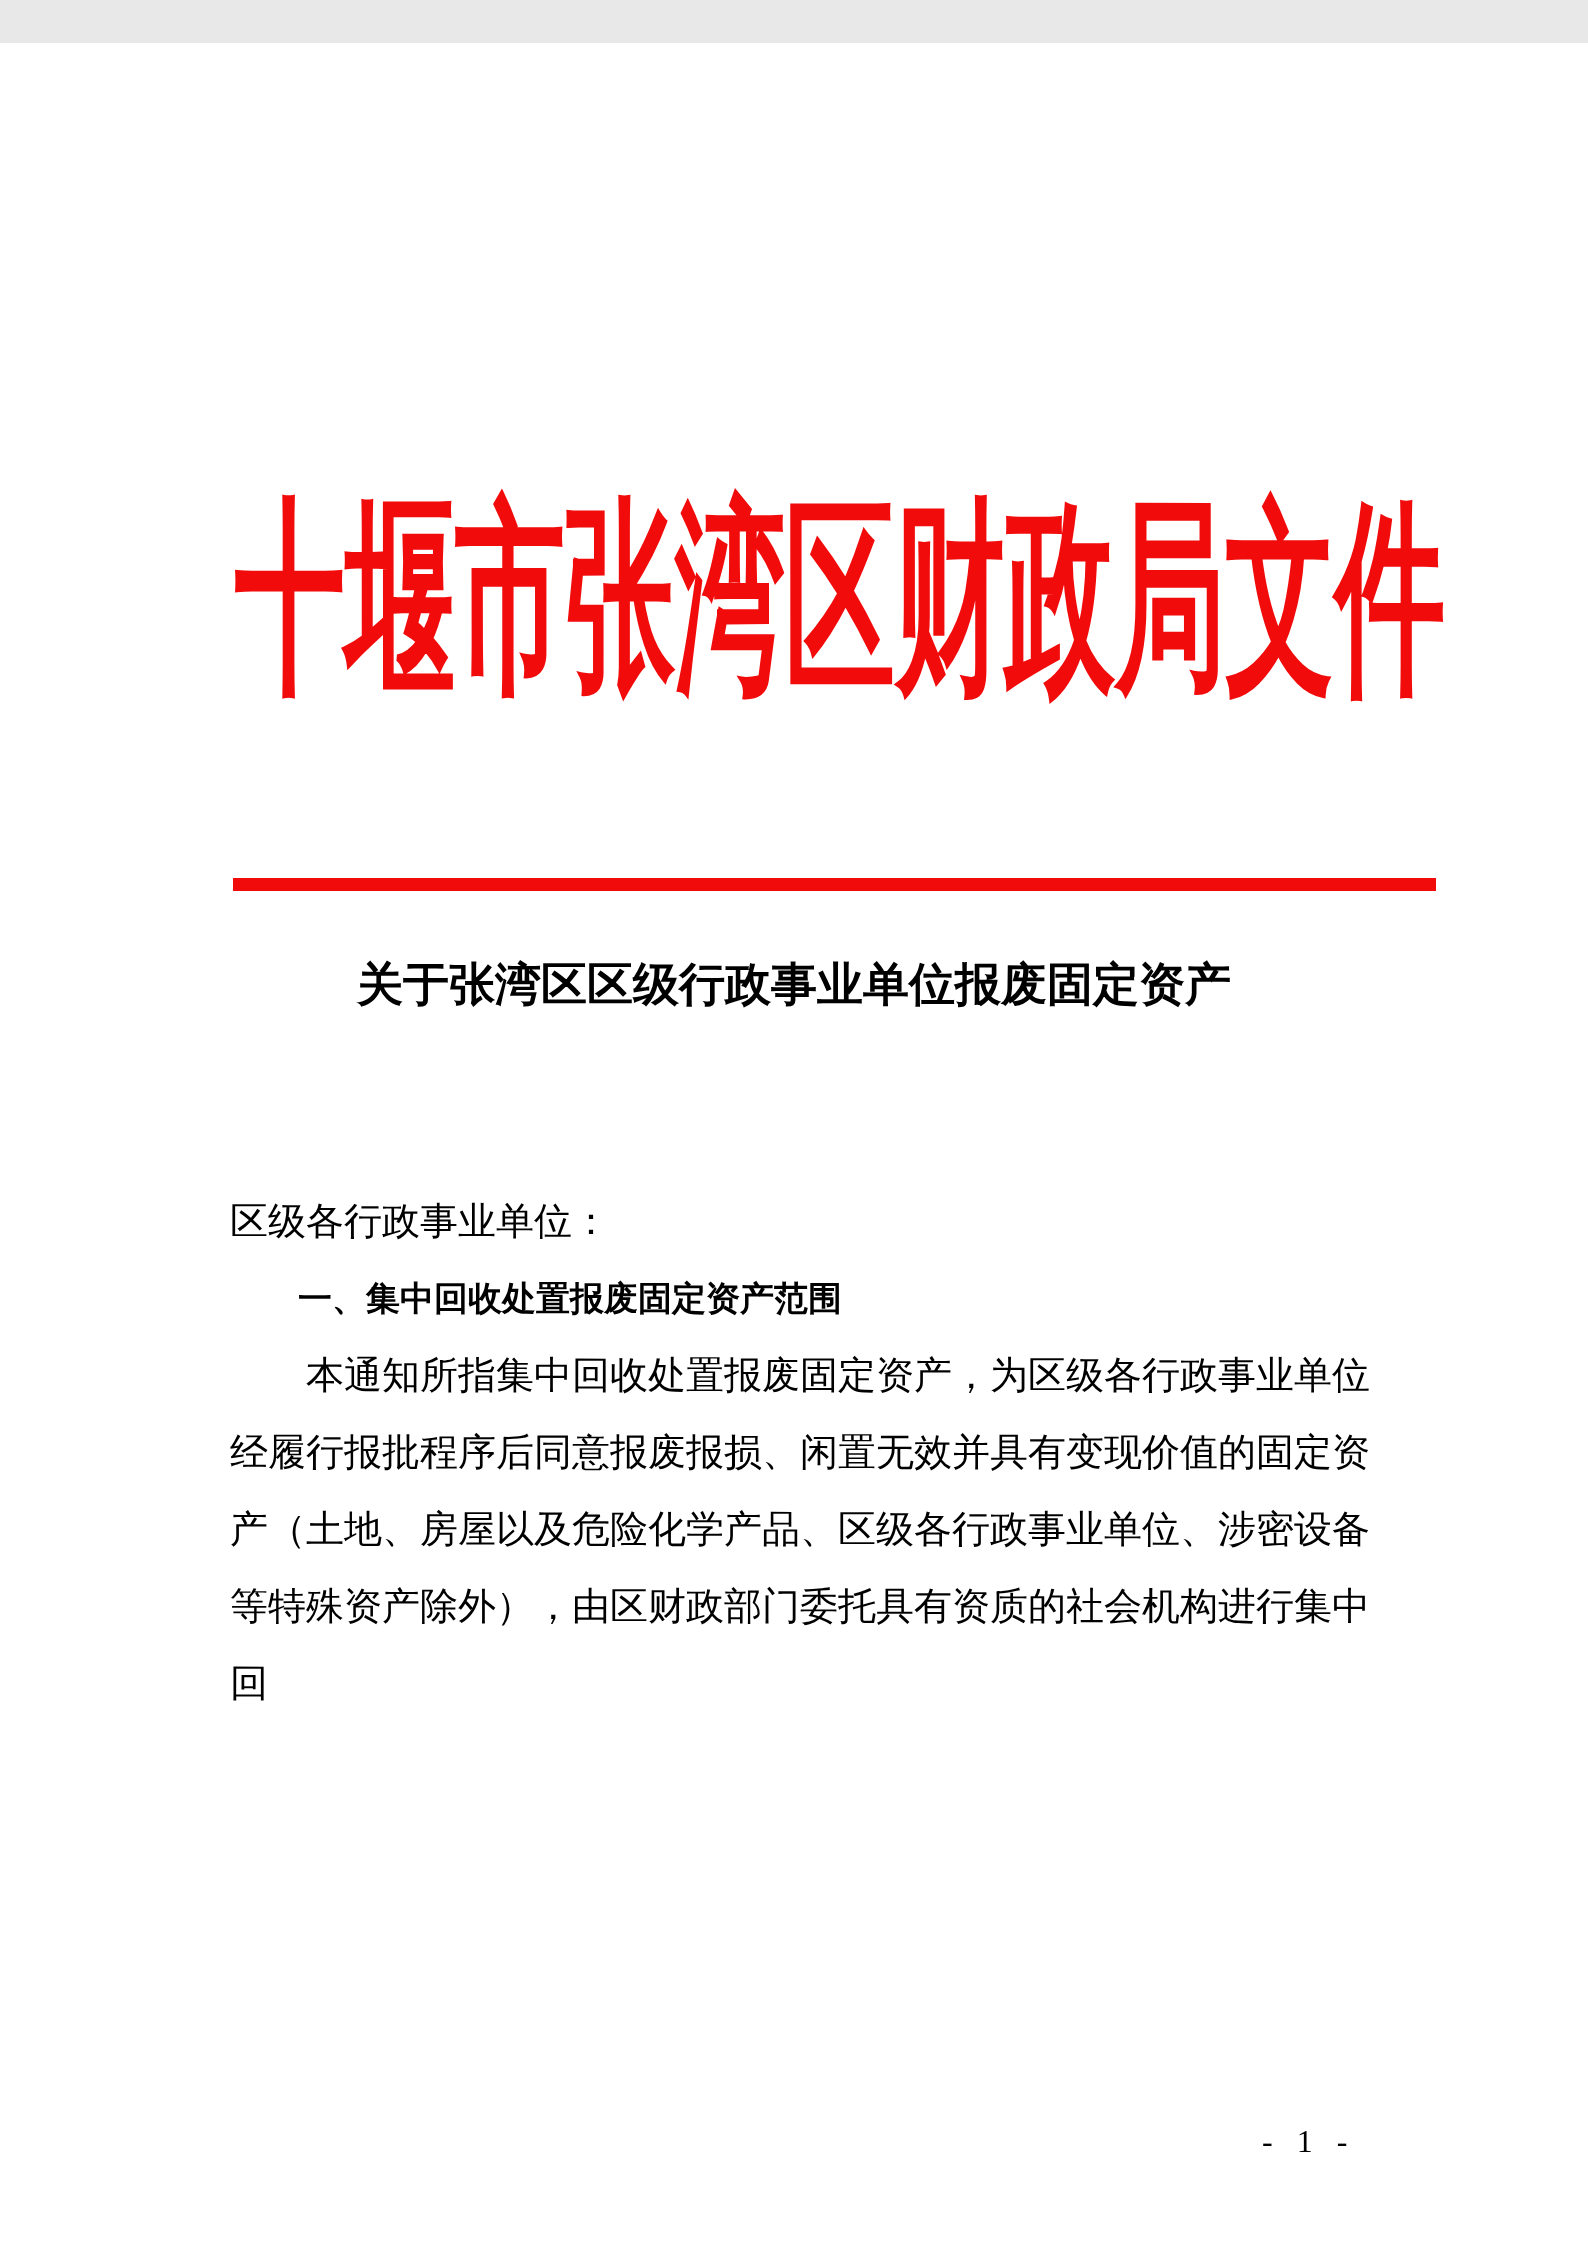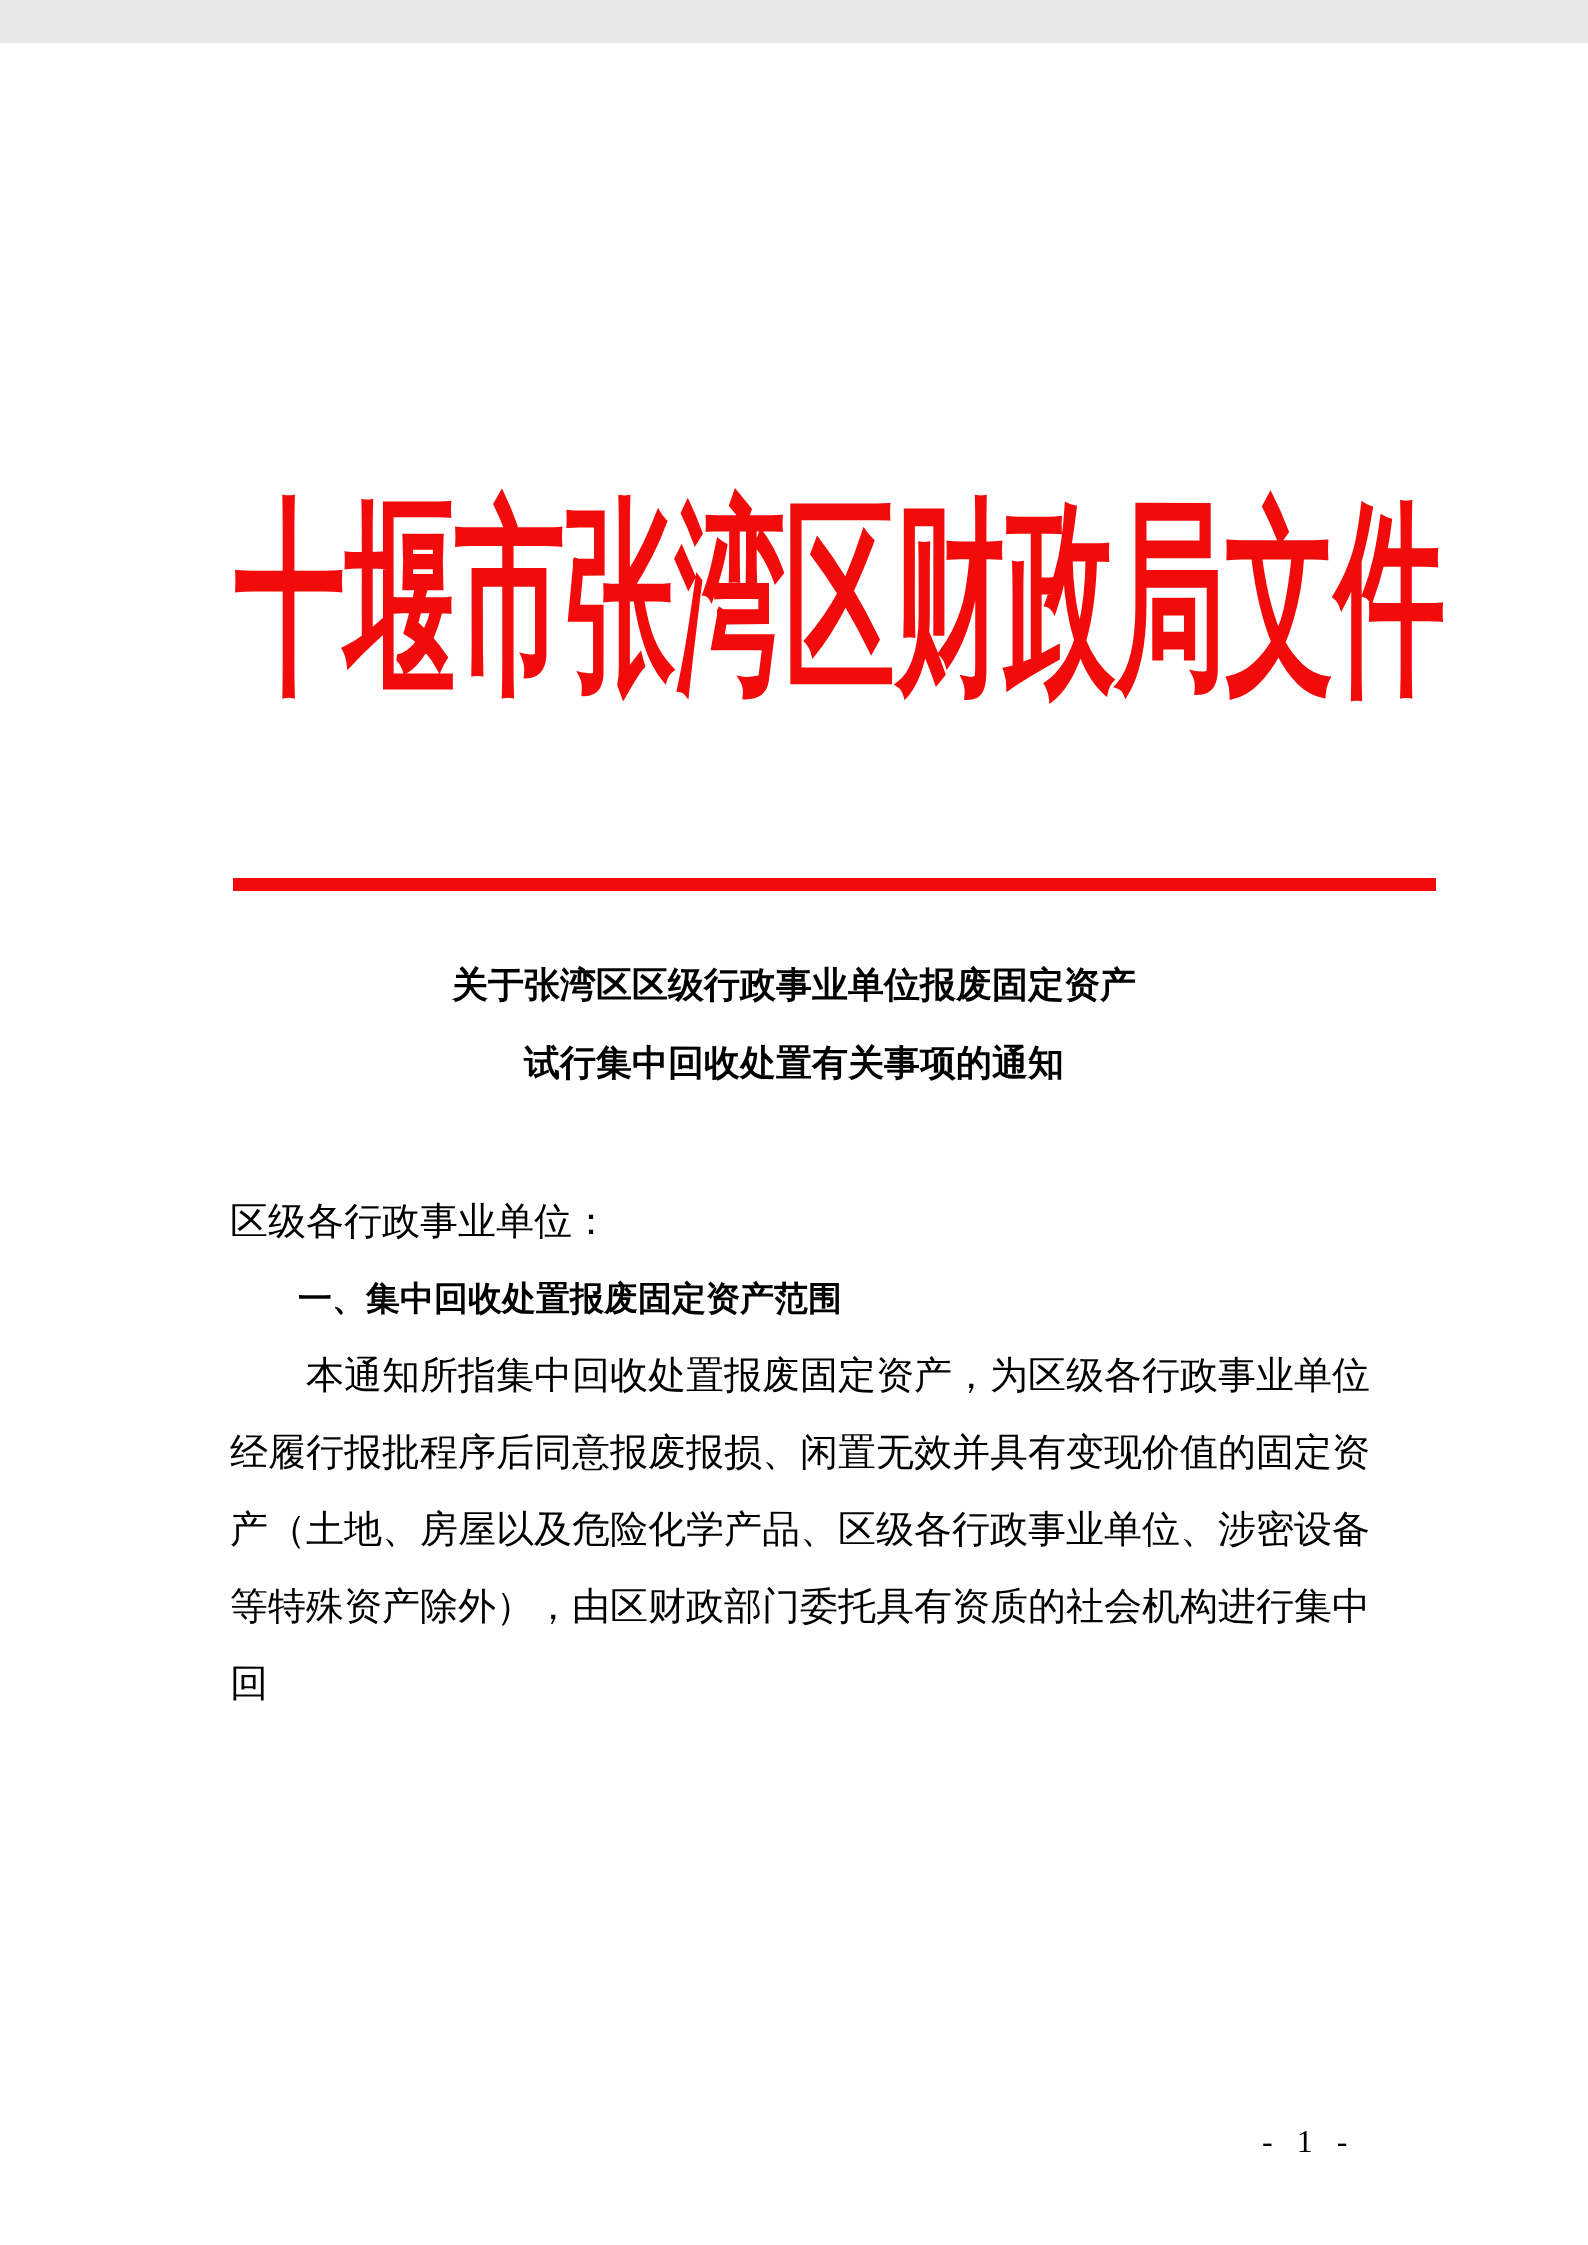--- a/index.html
+++ b/index.html
@@ -52,21 +52,21 @@
     height: 13px;
     background: var(--accent-red);
   }
   
   .doc-title {
     position: absolute;
     top: 903px;
     left: 0;
     width: 1588px;
     text-align: center;
-    font-size: 36px;
+    font-size: 46px;
     font-weight: bold;
     line-height: 78px;
     color: var(--text-color);
   }
   
   .doc-body {
     position: absolute;
     top: 1140px;
     left: 230px;
     width: 1140px;
@@ -109,21 +109,20 @@
 <div class="page">
 
   <div class="letterhead">
     <span class="letterhead-inner">十堰市张湾区财政局文件</span>
   </div>
 
   <div class="red-rule"></div>
 
   <div class="doc-title">
     <div>关于张湾区区级行政事业单位报废固定资产</div>
-    <div>试行集中回收处置有关事项的通知</div>
   </div>
 
   <div class="doc-body">
     <p class="salutation">区级各行政事业单位：</p>
     <p class="heading">一、集中回收处置报废固定资产范围</p>
     <p class="para">本通知所指集中回收处置报废固定资产，为区级各行政事业单位经履行报批程序后同意报废报损、闲置无效并具有变现价值的固定资产（土地、房屋以及危险化学产品、区级各行政事业单位、涉密设备等特殊资产除外），由区财政部门委托具有资质的社会机构进行集中回</p>
   </div>
 
   <div class="page-number">- 1 -</div>
 

